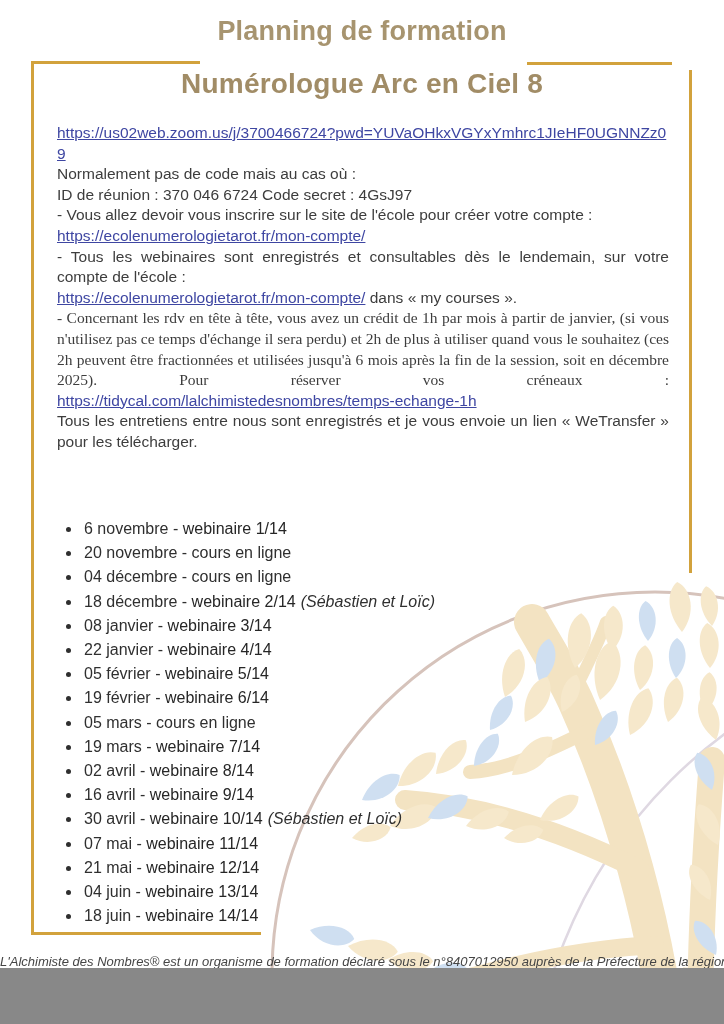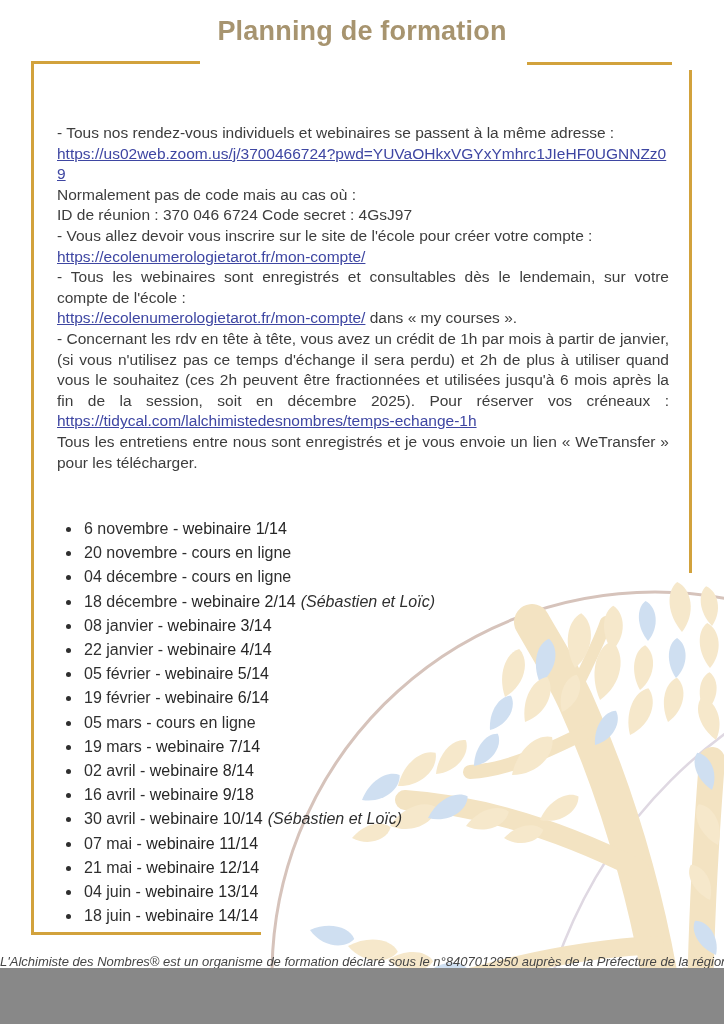--- a/index.html
+++ b/index.html
@@ -26,21 +26,21 @@
   }
   h2.subtitle{
     position:absolute; top:68px; left:0; width:100%; margin:0; text-align:center;
     font-size:28px; font-weight:600; color:var(--subtitle); letter-spacing:.2px;
   }
   .content{
     position:absolute; left:57px; top:123px; width:612px;
     font-size:15.5px; line-height:20.6px;
   }
   .content p{margin:0; text-align:justify;}
-  .content .just-all{display:block; text-align:justify; text-align-last:justify;}
+  .content .just-all{display:block; text-align:justify; text-align-last:justify;font-family:Liberation Serif, serif;}
   a.link{color:var(--link); text-decoration:underline; word-break:break-all;}
   a.block{display:block; text-align:left;}
   ul.schedule{
     position:absolute; left:49px; top:517px; width:580px; margin:0;
     padding:0 0 0 33px; list-style:disc outside; color:var(--list);
     font-size:16px; line-height:24.2px;
   }
   ul.schedule li{padding-left:2px;}
   ul.schedule .bold{font-weight:normal; color:#262626;}
   ul.schedule .note{font-style:italic; margin-left:5px;}
@@ -117,23 +117,23 @@
       </g>
   </svg>
 
   <div class="fl" id="fl-top-left"></div>
   <div class="fl" id="fl-top-right"></div>
   <div class="fl" id="fl-left"></div>
   <div class="fl" id="fl-right"></div>
   <div class="fl" id="fl-bottom"></div>
 
   <h1 class="title">Planning de formation</h1>
+  <h2 class="subtitle">Numérologue Arc en Ciel 8</h2>
 
   <div class="content">
-    <p><span>- Tous nos rendez-vous individuels et webinaires se passent à la même adresse :</span></p>
     <p><a class="link" href="#">https://us02web.zoom.us/j/3700466724?pwd=YUVaOHkxVGYxYmhrc1JIeHF0UGNNZz09</a></p>
     <p><span>Normalement pas de code mais au cas où :</span></p>
     <p><span>ID de réunion : 370 046 6724 Code secret : 4GsJ97</span></p>
     <p><span>- Vous allez devoir vous inscrire sur le site de l'école pour créer votre compte :</span></p>
     <p><a class="link" href="#">https://ecolenumerologietarot.fr/mon-compte/</a></p>
     <p><span>- Tous les webinaires sont enregistrés et consultables dès le lendemain, sur votre compte de l'école :</span></p>
     <p><a class="link" href="#">https://ecolenumerologietarot.fr/mon-compte/</a><span> dans « my courses ».</span></p>
     <p>
         <span class="just-all">- Concernant les rdv en tête à tête, vous avez un crédit de 1h par mois à partir de janvier, (si vous n'utilisez pas ce temps d'échange il sera perdu) et 2h de plus à utiliser quand vous le souhaitez (ces 2h peuvent être fractionnées et utilisées jusqu'à 6 mois après la fin de la session, soit en décembre 2025). Pour réserver vos créneaux :</span>
         <a class="link block" href="#">https://tidycal.com/lalchimistedesnombres/temps-echange-1h</a>
@@ -146,21 +146,21 @@
       <li><span>20 novembre - cours en ligne</span></li>
       <li><span>04 décembre - cours en ligne</span></li>
       <li><span>18 décembre - </span><span class="bold">webinaire 2/14</span><span class="note">(Sébastien et Loïc)</span></li>
       <li><span>08 janvier - </span><span class="bold">webinaire 3/14</span></li>
       <li><span>22 janvier - </span><span class="bold">webinaire 4/14</span></li>
       <li><span>05 février - </span><span class="bold">webinaire 5/14</span></li>
       <li><span>19 février - </span><span class="bold">webinaire 6/14</span></li>
       <li><span>05 mars - cours en ligne</span></li>
       <li><span>19 mars - </span><span class="bold">webinaire 7/14</span></li>
       <li><span>02 avril - </span><span class="bold">webinaire 8/14</span></li>
-      <li><span>16 avril - </span><span class="bold">webinaire 9/18</span></li>
+      <li><span>16 avril - </span><span class="bold">webinaire 9/14</span></li>
       <li><span>30 avril - </span><span class="bold">webinaire 10/14</span><span class="note">(Sébastien et Loïc)</span></li>
       <li><span>07 mai - </span><span class="bold">webinaire 11/14</span></li>
       <li><span>21 mai - </span><span class="bold">webinaire 12/14</span></li>
       <li><span>04 juin - </span><span class="bold">webinaire 13/14</span></li>
       <li><span>18 juin - </span><span class="bold">webinaire 14/14</span></li>
     </ul>
 
   <div class="footer">
     <div>L'Alchimiste des Nombres® est un organisme de formation déclaré sous le n°8407012950 auprès de la Préfecture de la région</div>
     <div>Auvergne-Rhône-Alpes / France</div>

